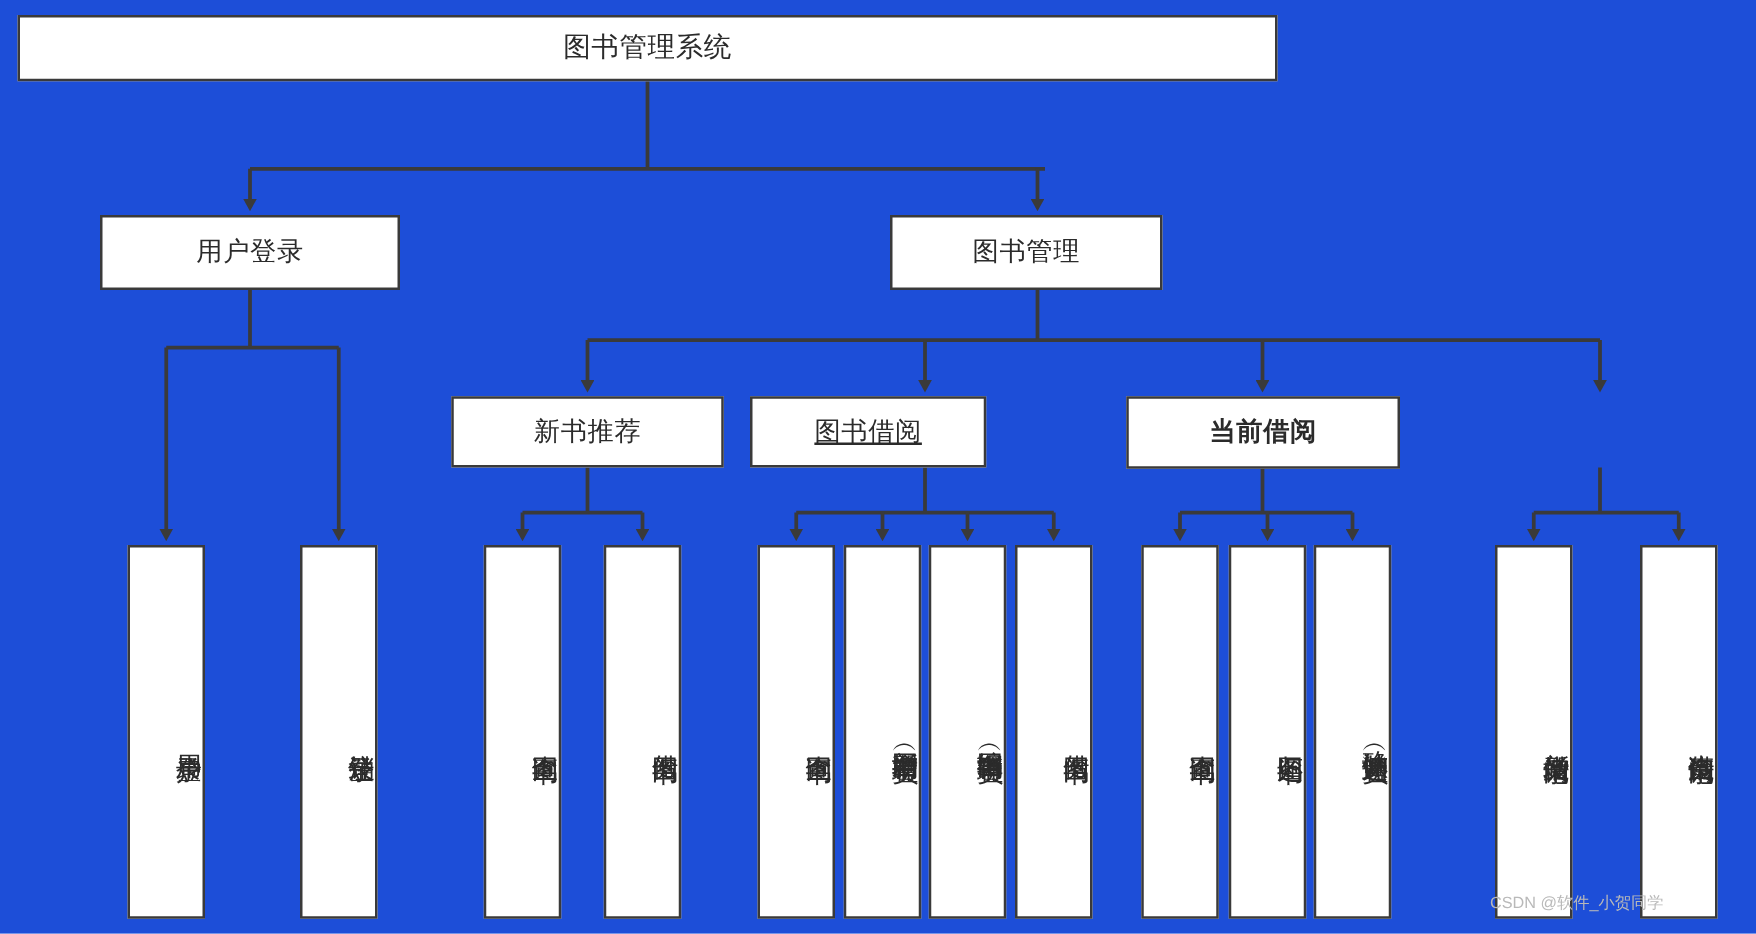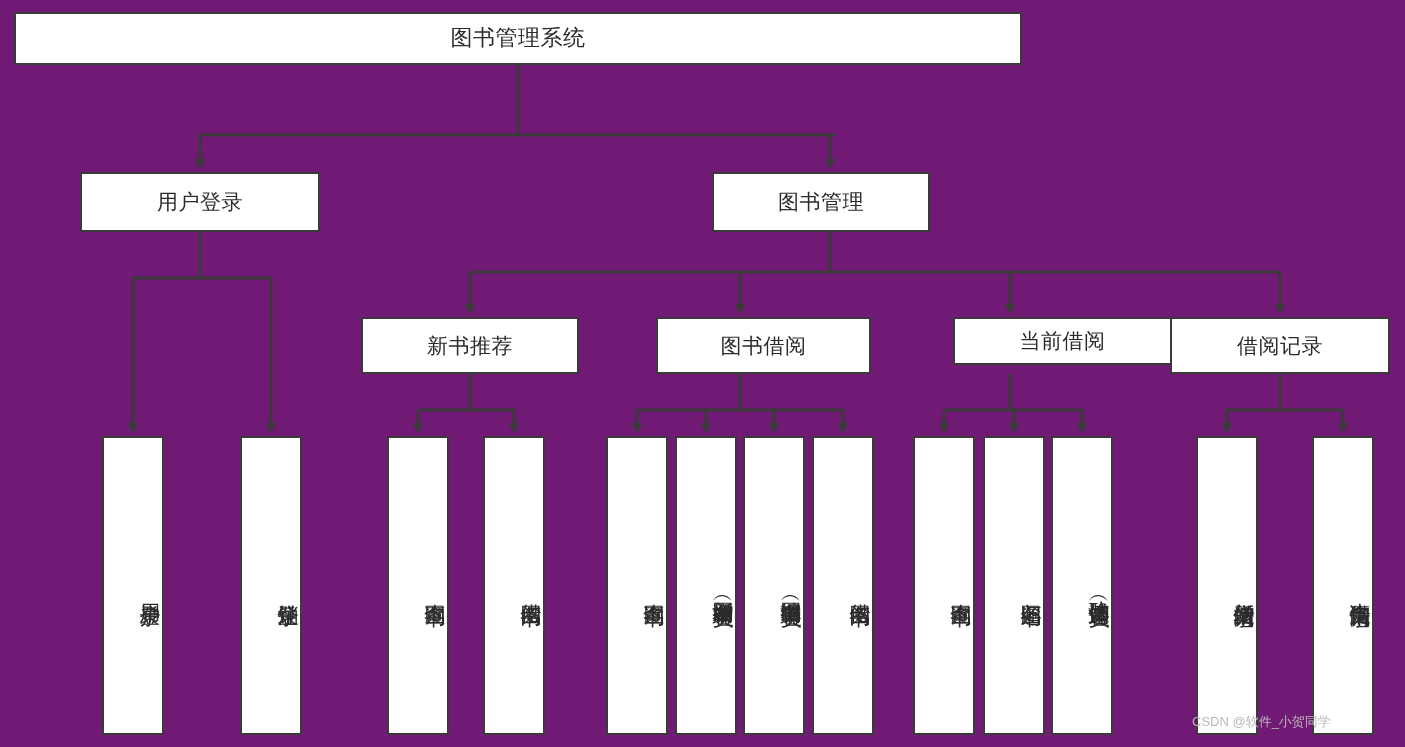--- a/index.html
+++ b/index.html
@@ -8,21 +8,21 @@
     padding: 0;
     background: #ffffff;
   }
   body {
     font-family: "Liberation Sans", "DejaVu Sans", sans-serif;
   }
   #diagram-root {
     position: relative;
     width: 1405px;
     height: 747px;
-    background: #701a75;
+    background: #1d4ed8;
     overflow: hidden;
   }
   #edges-svg {
     position: absolute;
     left: 0;
     top: 0;
     width: 1405px;
     height: 747px;
     pointer-events: none;
   }
@@ -133,28 +133,25 @@
   <div class="node node-h" style="left:80px; top:172px; width:240px; height:60px;">
     <span>用户登录</span>
   </div>
   <div class="node node-h" style="left:712px; top:172px; width:218px; height:60px;">
     <span>图书管理</span>
   </div>
 
   <div class="node node-h" style="left:361px; top:317px; width:218px; height:57px;">
     <span>新书推荐</span>
   </div>
-  <div class="node node-h" style="left:656px; top:317px; width:215px; height:57px;">
+  <div class="node node-h" style="left:600px; top:317px; width:189px; height:57px;text-decoration:underline;">
     <span>图书借阅</span>
   </div>
-  <div class="node node-h" style="left:953px; top:317px; width:219px; height:48px;">
+  <div class="node node-h" style="left:901px; top:317px; width:219px; height:58px;font-weight:bold;">
     <span>当前借阅</span>
-  </div>
-  <div class="node node-h" style="left:1170px; top:317px; width:220px; height:57px;">
-    <span>借阅记录</span>
   </div>
 
   <div class="node node-v" style="left:102px; top:436px; width:62px; height:299px;">
     <span>用户登录</span>
   </div>
   <div class="node node-v" style="left:240px; top:436px; width:62px; height:299px;">
     <span>注销登录</span>
   </div>
   <div class="node node-v" style="left:387px; top:436px; width:62px; height:299px;">
     <span>查询图书</span>

